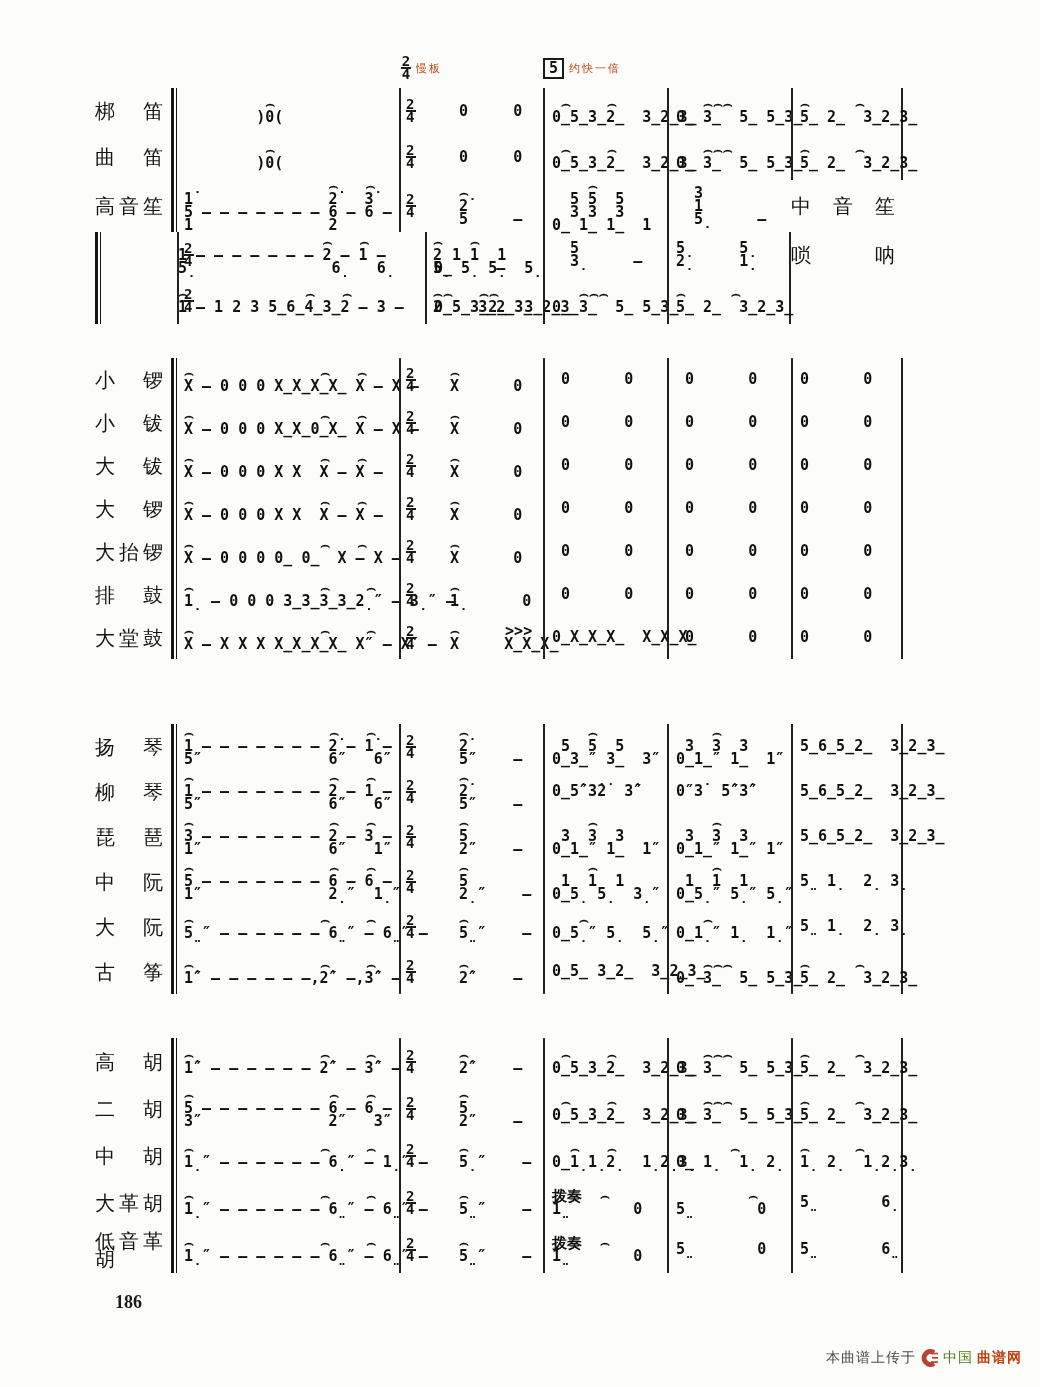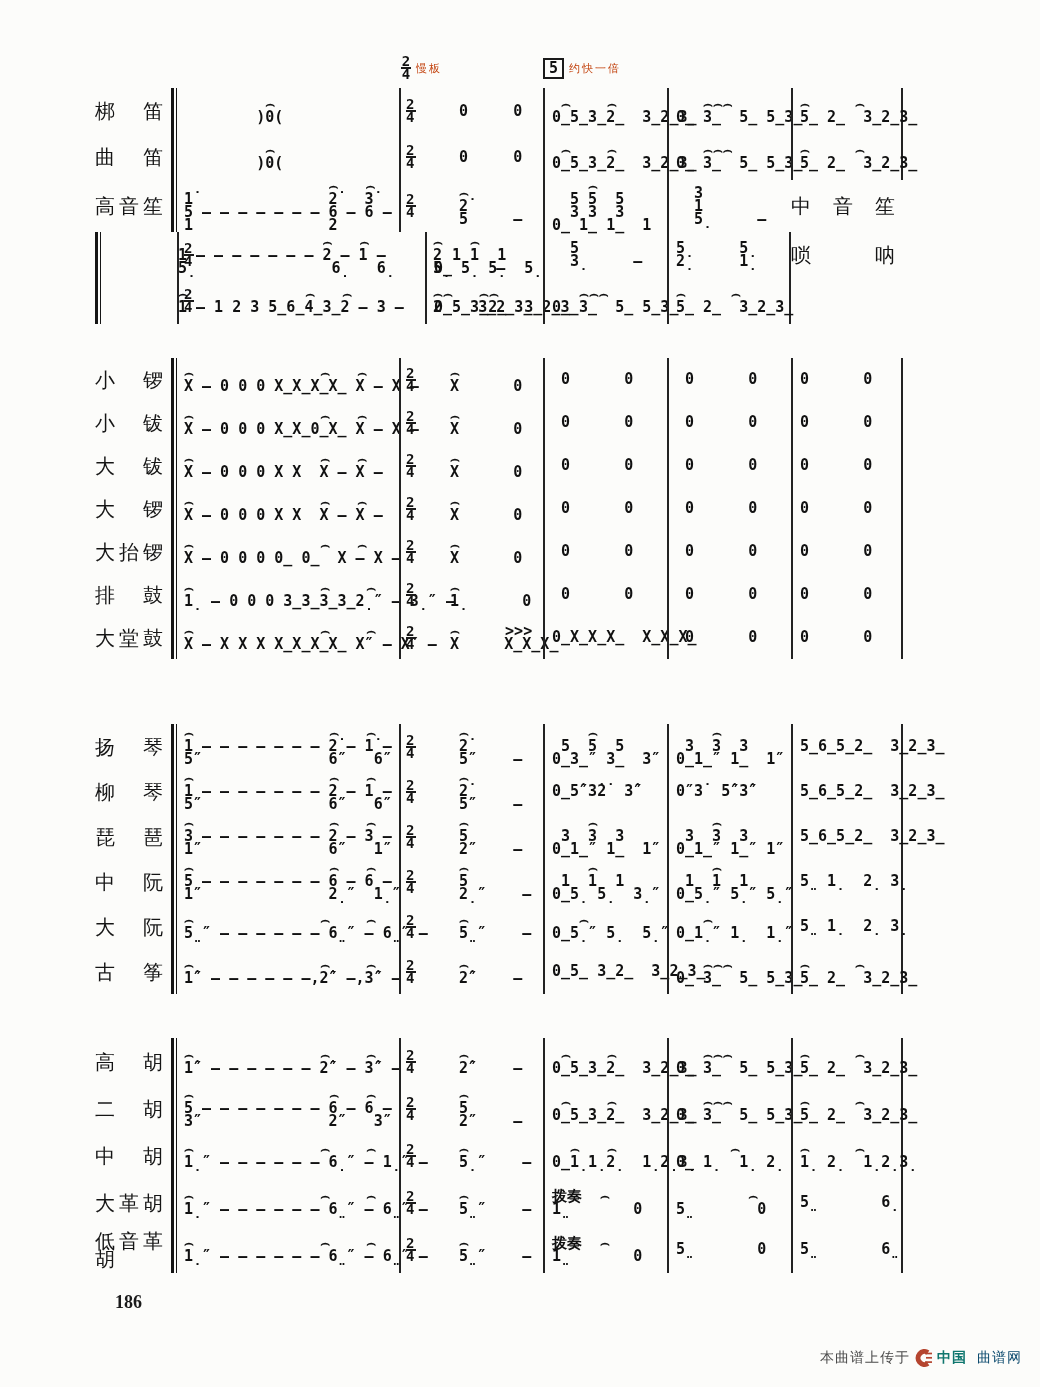--- a/index.html
+++ b/index.html
@@ -29,22 +29,22 @@
   .bl{border-left:2px solid #222;}
   .br{border-right:2px solid #222;}
   .ln{font:bold 15px "DejaVu Sans Mono","DejaVu Sans",monospace;
     white-space:pre;line-height:13px;height:13px;letter-spacing:0;}
   .tscell{padding-left:5px;align-items:flex-start;}
   .pagenum{position:absolute;left:97px;top:1292px;
     font:bold 18px "Liberation Serif",serif;color:#1a1a1a;margin-left:18px;}
   .wm{position:absolute;right:18px;top:1349px;display:flex;align-items:center;gap:4px;
     font-size:14px;}
   .wm-prefix{color:#4a4a4a;letter-spacing:1px;}
-  .wm-bold{color:#0f766e;font-weight:bold;letter-spacing:1px;}
-  .wm-rest{color:#0c4a6e;font-weight:normal;letter-spacing:1px;margin-left:6px;}
+  .wm-bold{color:#4d7c0f;font-weight:normal;letter-spacing:1px;}
+  .wm-rest{color:#c2410c;font-weight:bold;letter-spacing:1px;}
 </style>
 </head>
 <body>
 
 <div class="hdr hdr-tempo">
   <span class="tsmini">
     <span class="tsn">2</span>
     <span class="tsbar"></span>
     <span class="tsn">4</span>
   </span>

